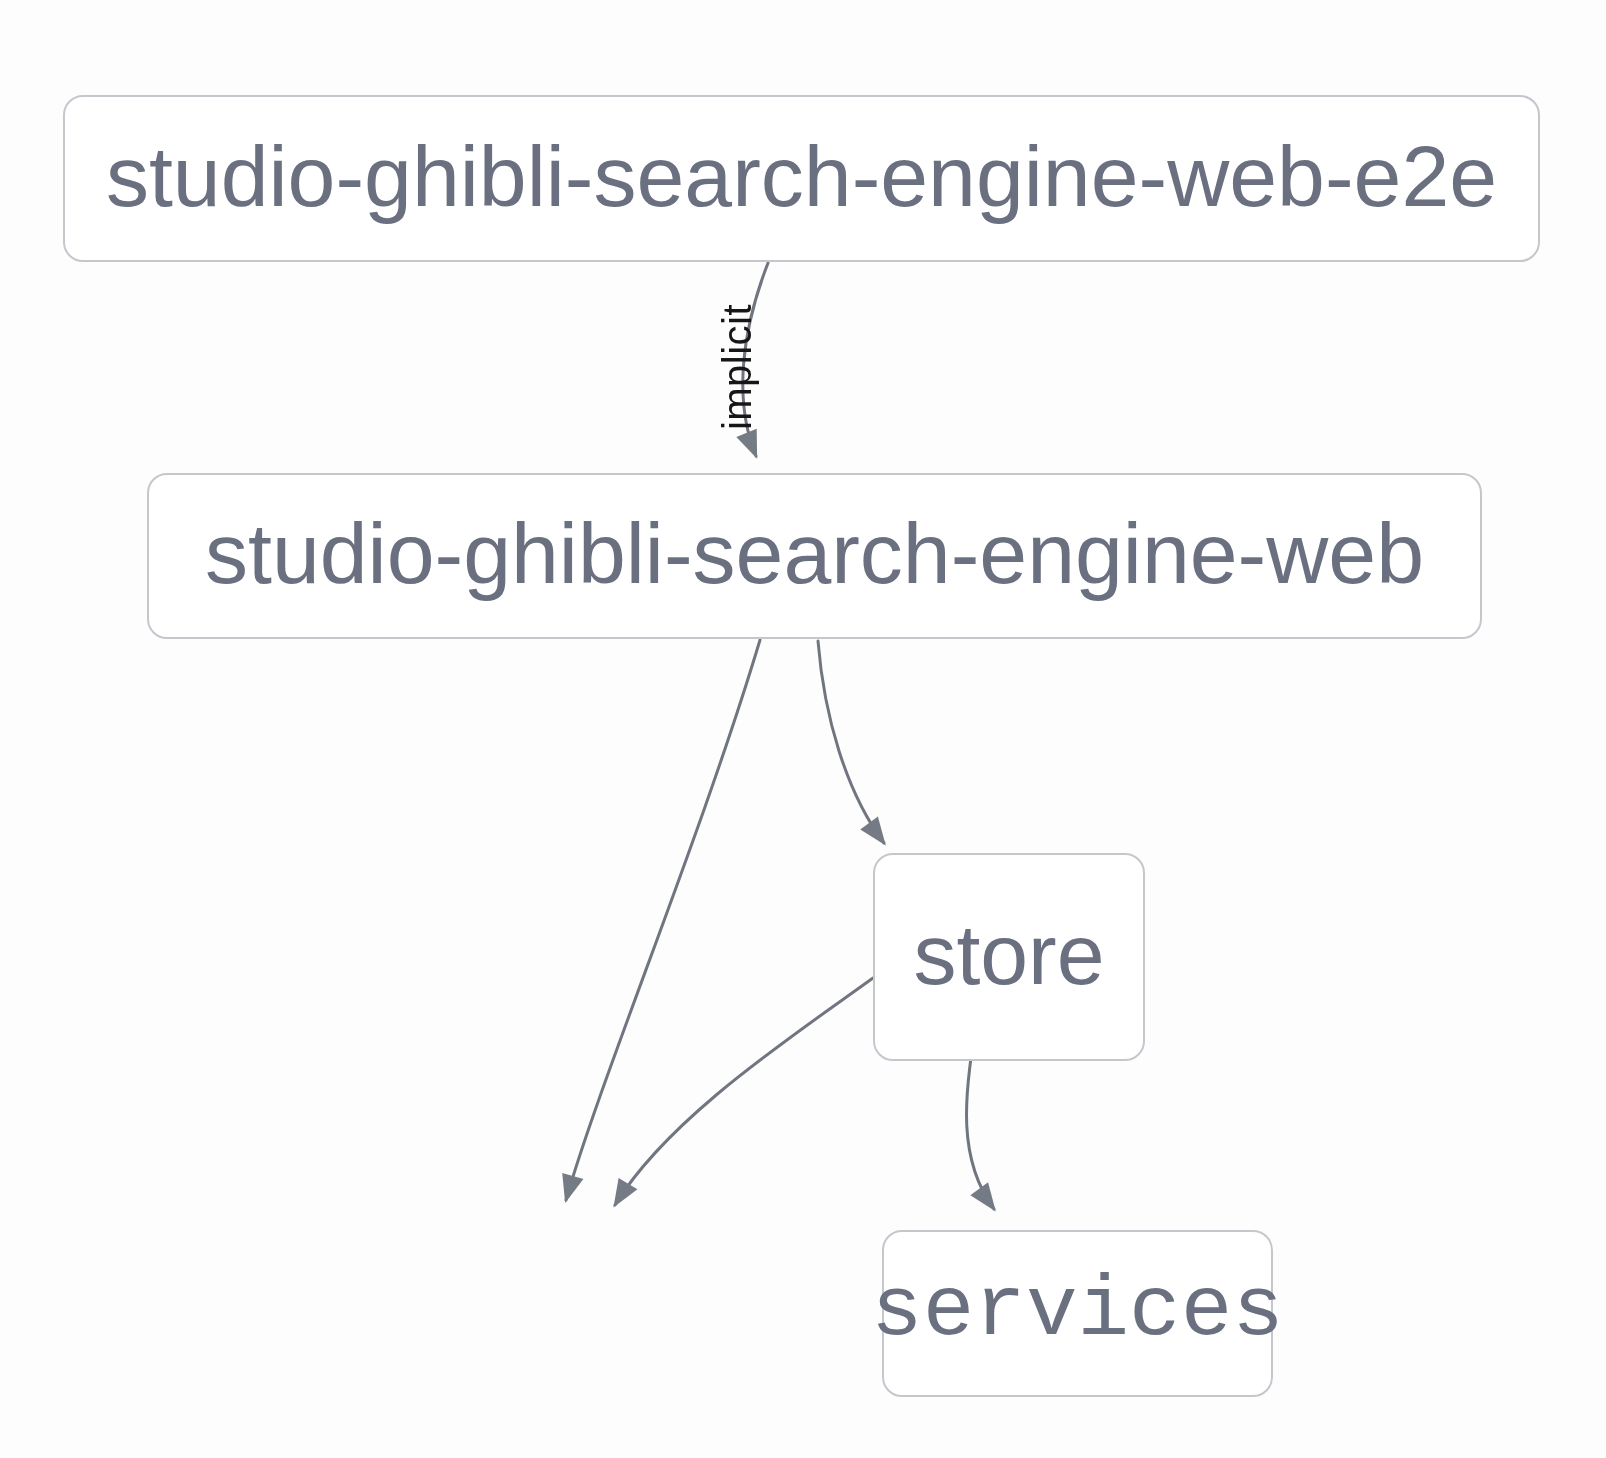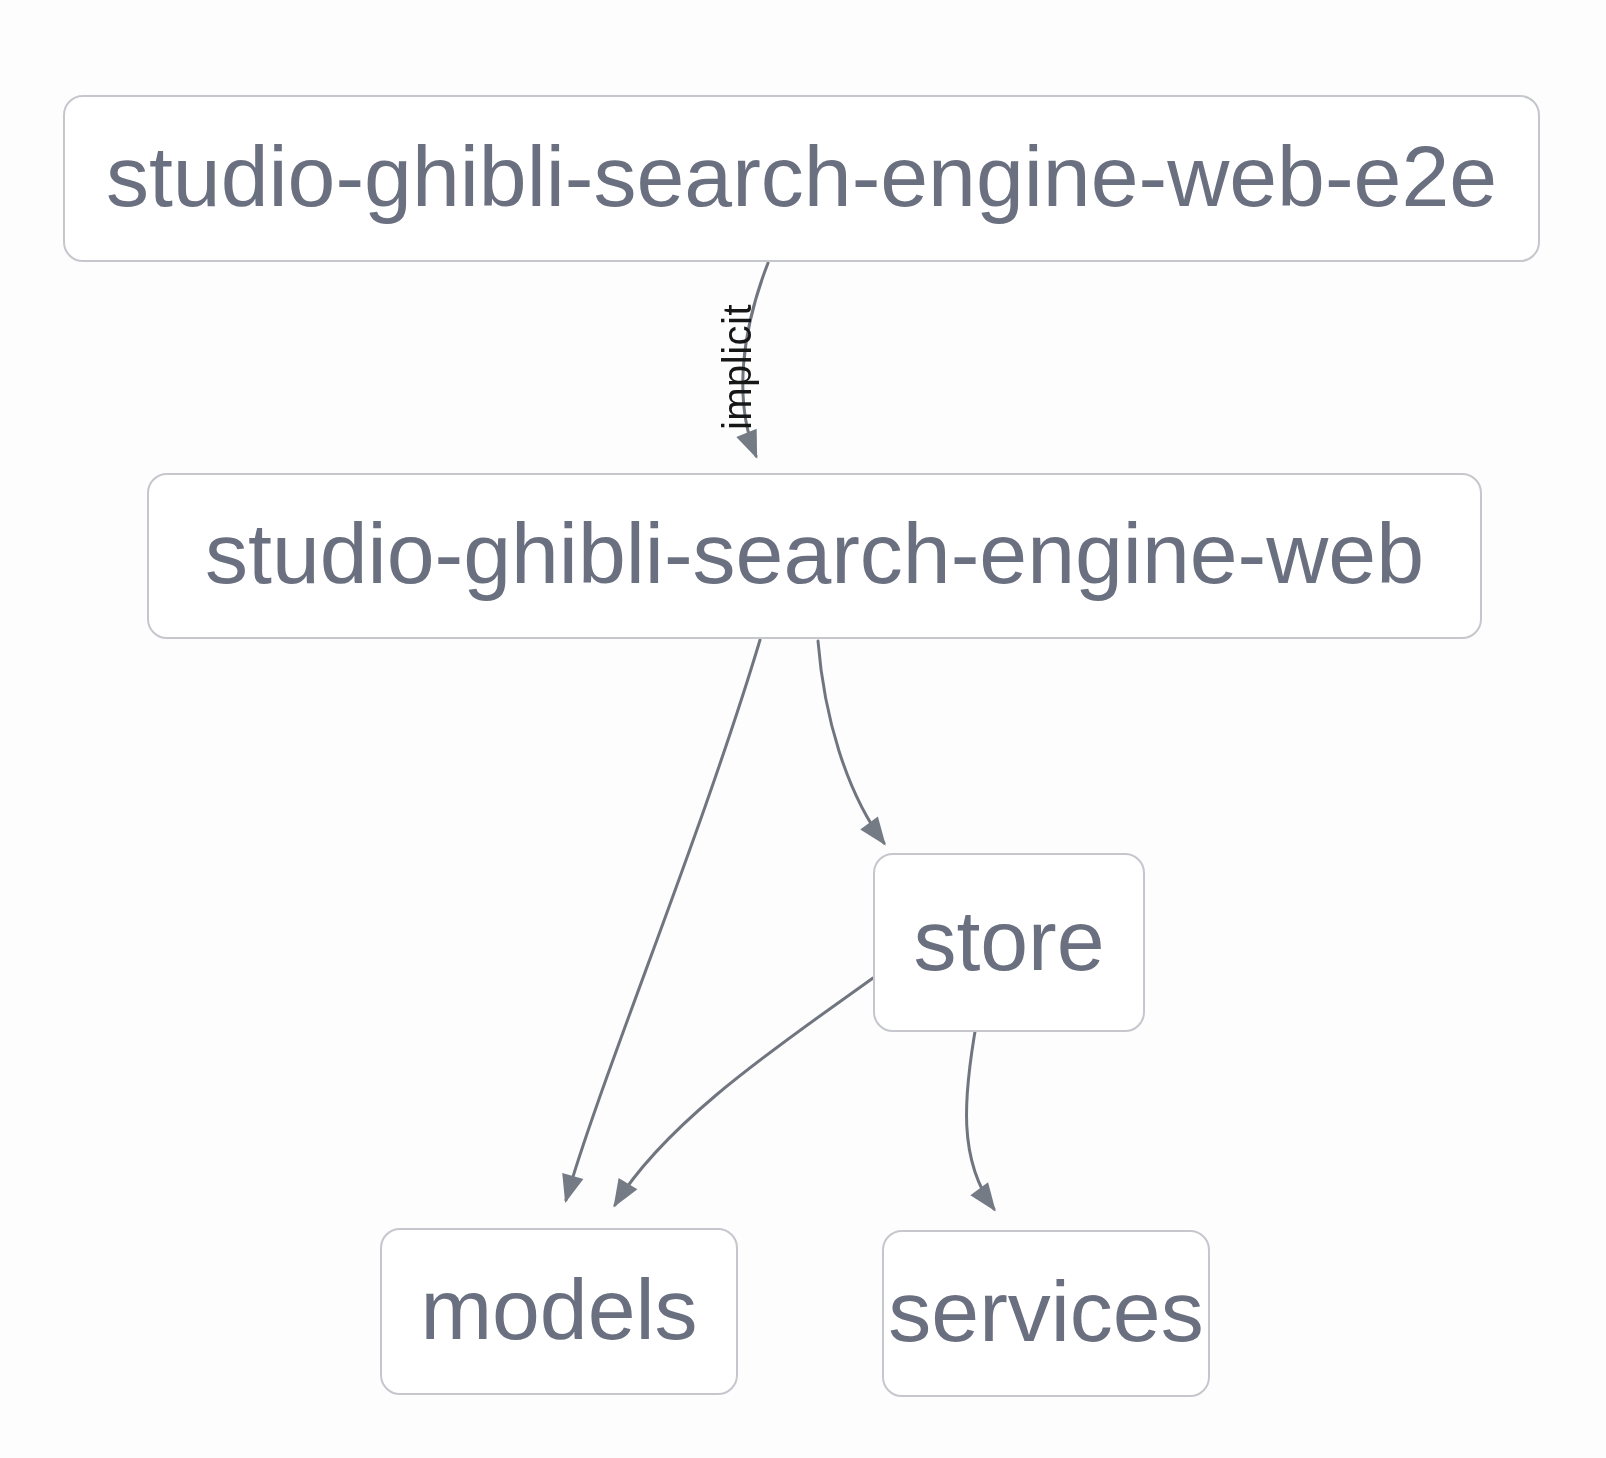--- a/index.html
+++ b/index.html
@@ -42,23 +42,23 @@
     line-height: 1;
     white-space: nowrap;
     cursor: pointer;
   }
   .node span {
     display: block;
     padding-bottom: 6px;
   }
   .node-e2e      { left: 63px;  top: 95px;   width: 1477px; height: 167px; }
   .node-web      { left: 147px; top: 473px;  width: 1335px; height: 166px; justify-content: center; }
-  .node-store    { left: 873px; top: 853px;  width: 272px;  height: 179px; }
+  .node-store    { left: 873px; top: 853px;  width: 272px;  height: 208px; }
   .node-models   { left: 380px; top: 1228px; width: 358px;  height: 167px; }
-  .node-services { left: 882px; top: 1230px; width: 328px;  height: 167px; }
+  .node-services { left: 882px; top: 1230px; width: 391px;  height: 167px; font-family: Liberation Mono, monospace; }
   .edge-label {
     position: absolute;
     z-index: 2;
     left: 737px;
     top: 367px;
     transform: translate(-50%, -50%) rotate(-90deg);
     font-size: 40px;
     color: #161616;
     letter-spacing: 0.5px;
     white-space: nowrap;
@@ -89,21 +89,18 @@
   </div>
 
   <div class="node node-web">
     <span>studio-ghibli-search-engine-web</span>
   </div>
 
   <div class="node node-store">
     <span>store</span>
   </div>
 
-  <div class="node node-models">
-    <span>models</span>
-  </div>
 
   <div class="node node-services">
     <span>services</span>
   </div>
 
 </div>
 
 </body></html>

